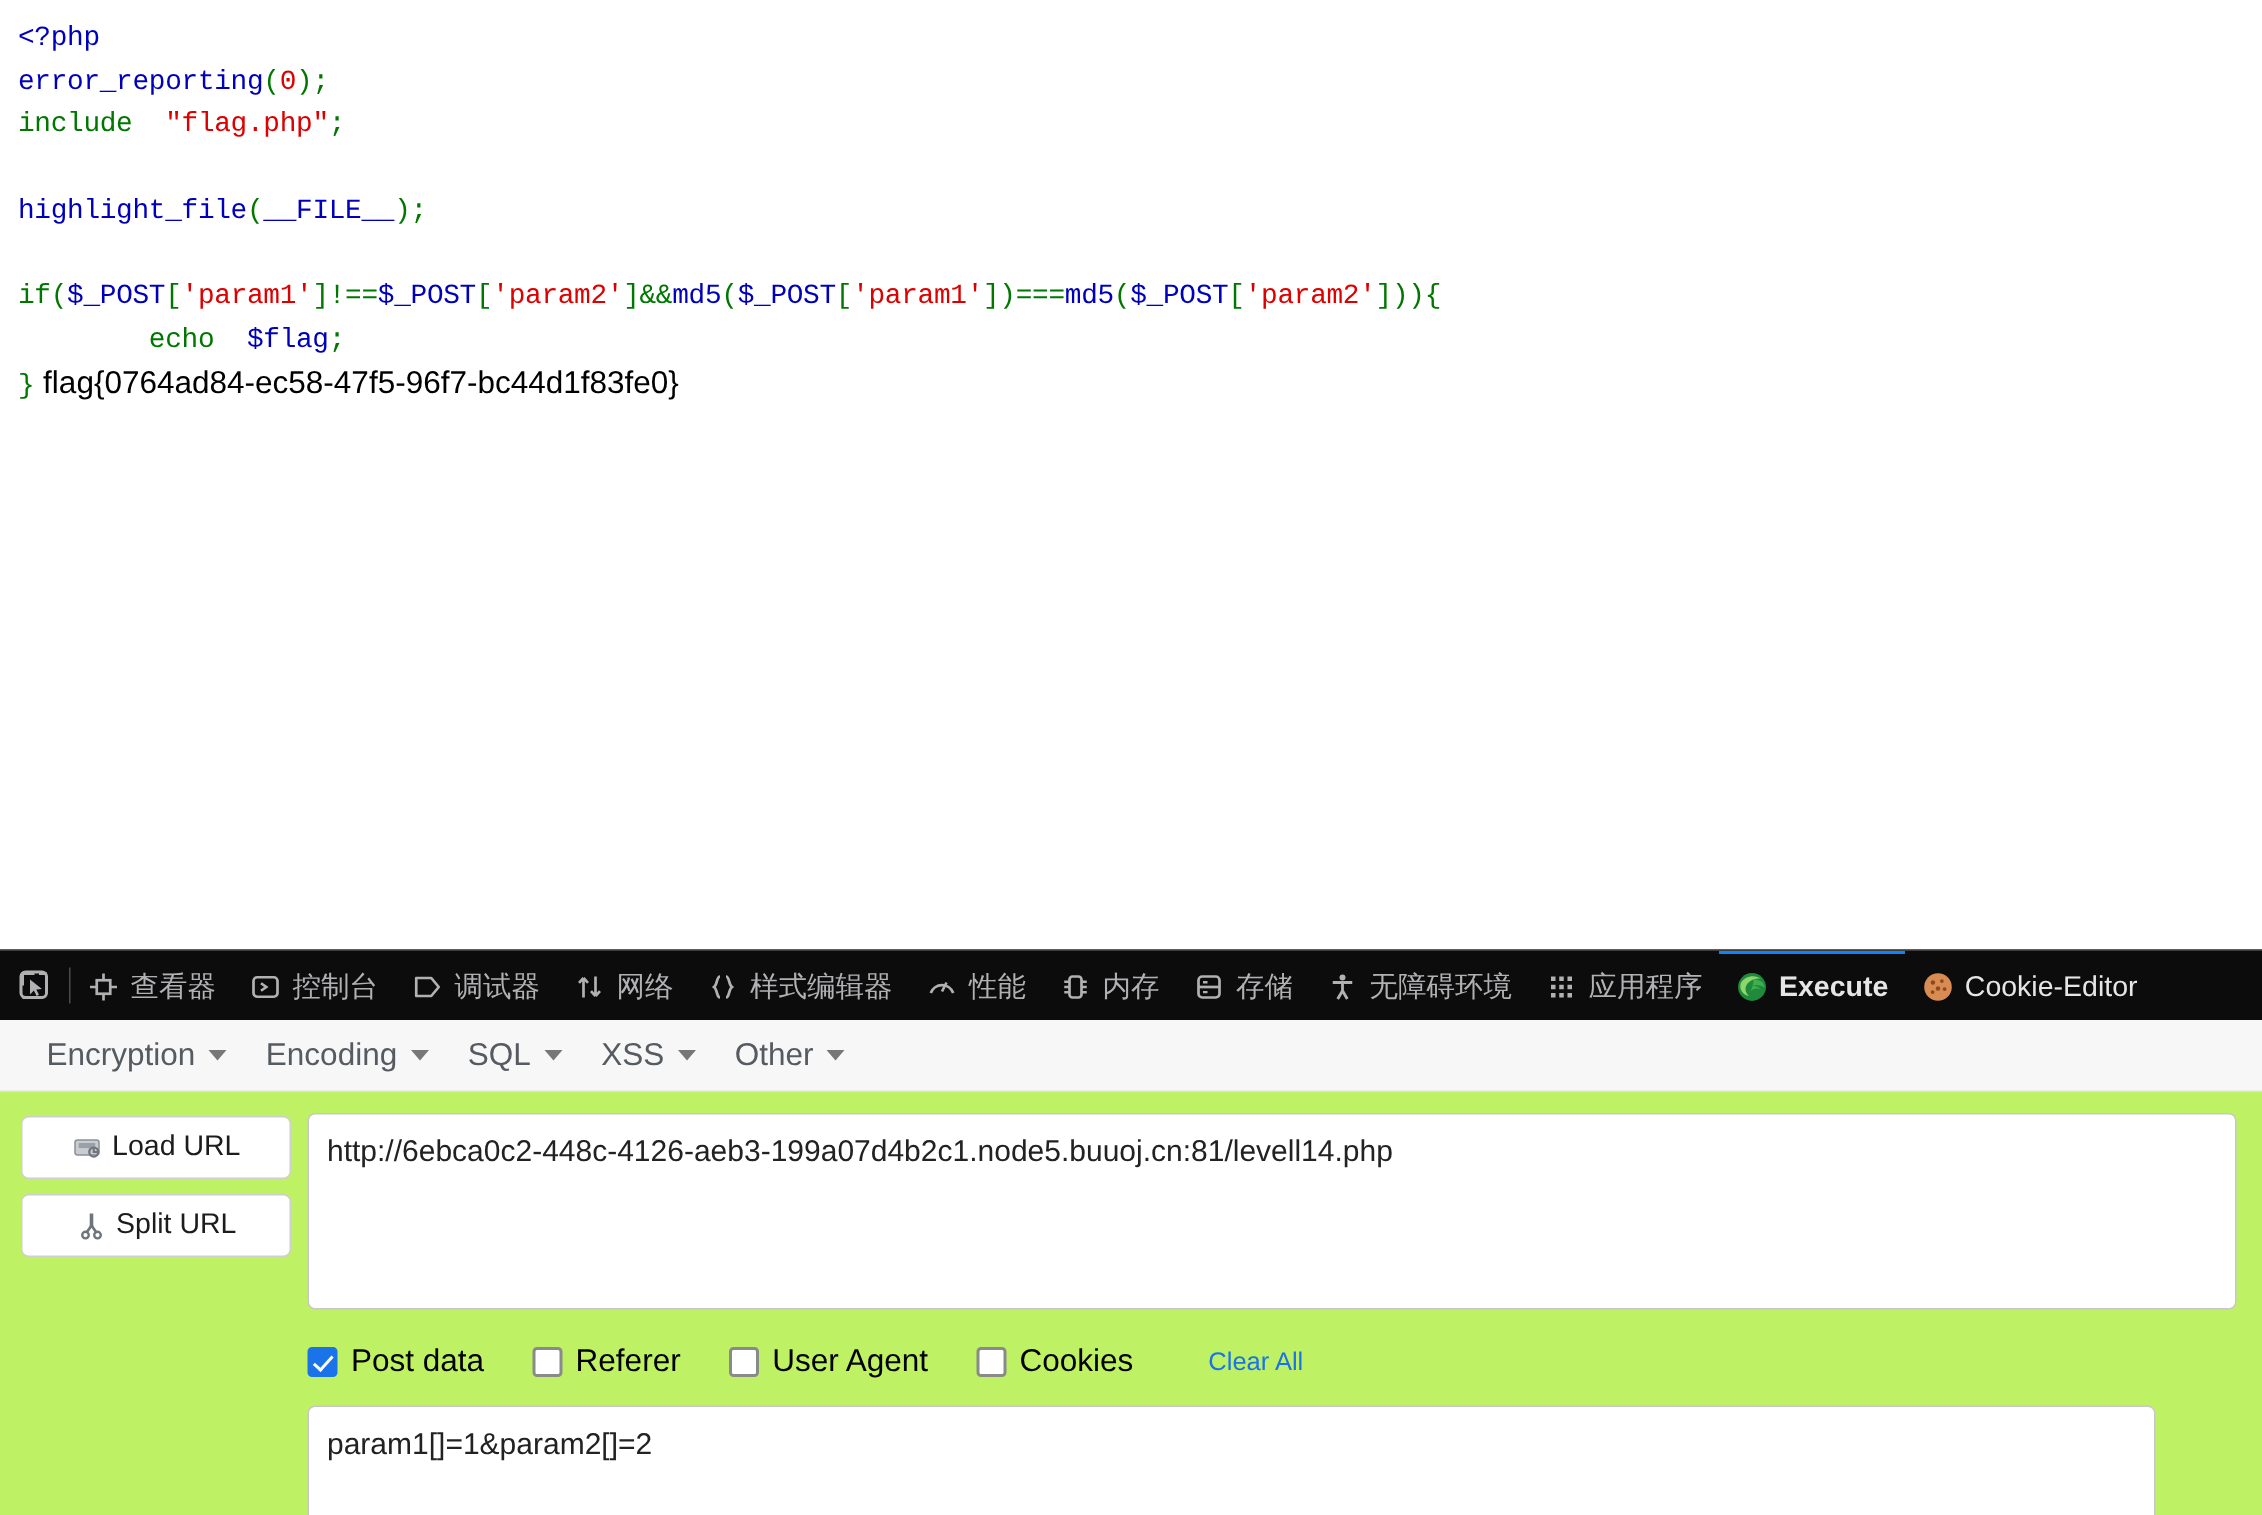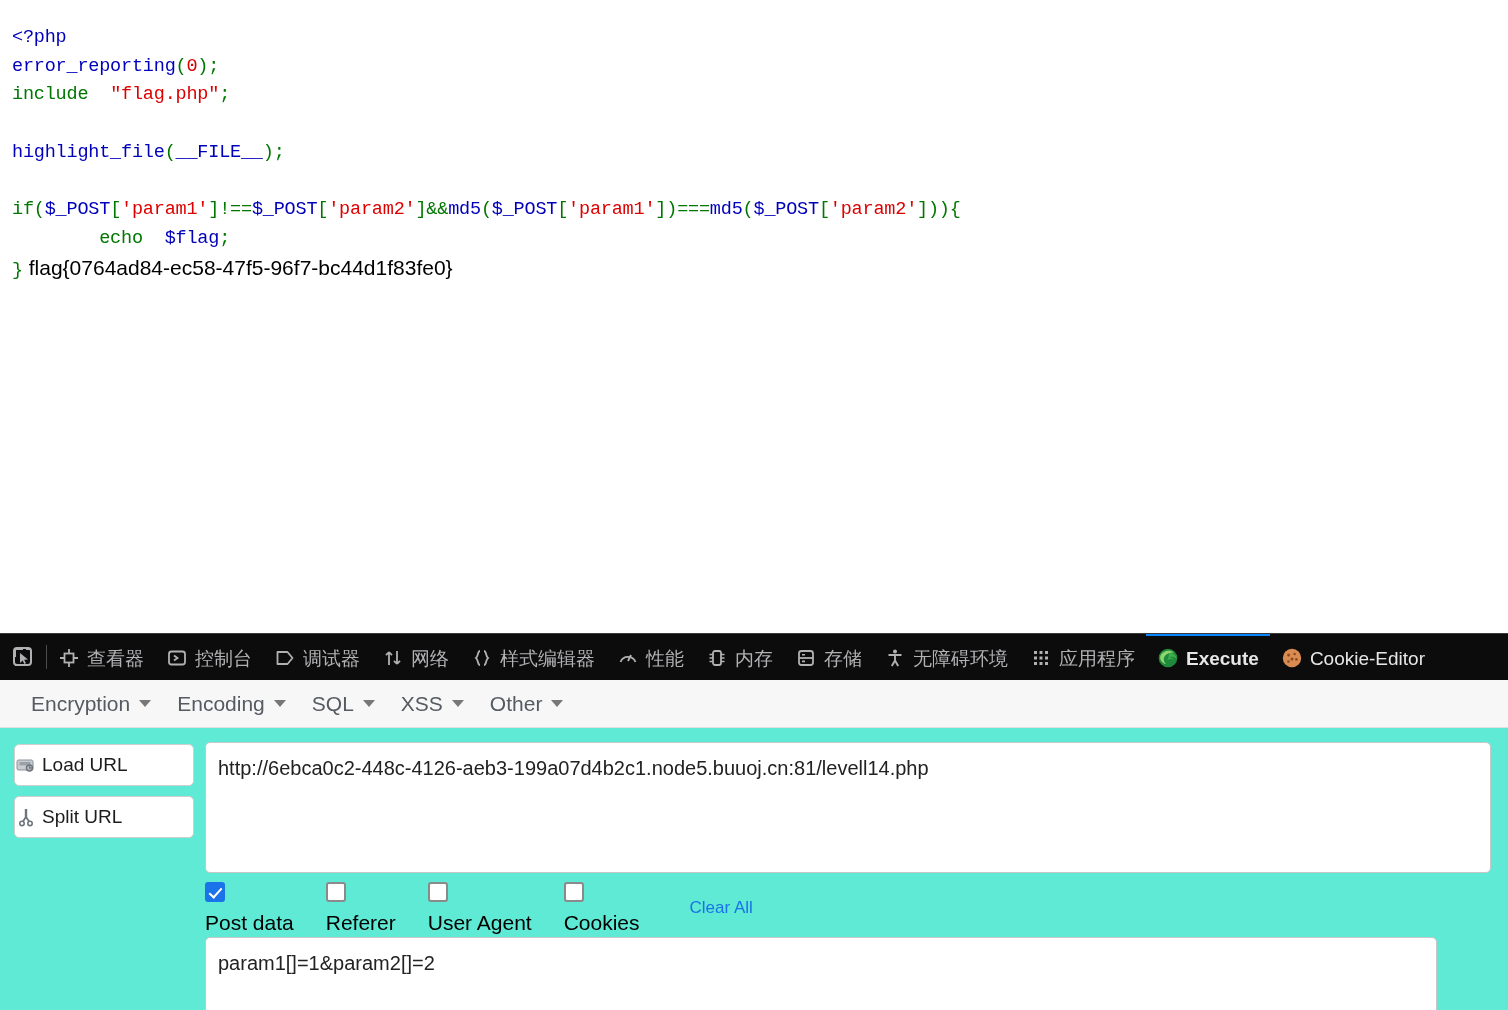--- a/index.html
+++ b/index.html
@@ -14,21 +14,21 @@
   
   .page-area {
     position: absolute;
     left: 0; top: 0;
     width: 1508px; height: 633px;
     background: #ffffff;
     overflow: hidden;
   }
   .code-block {
     margin: 0;
-    padding: 24px 0 0 12px;
+    padding: 12px 0 0 12px;
     font-family: "Liberation Mono", "DejaVu Sans Mono", monospace;
     font-size: 18.5px;
     line-height: 28.7px;
     white-space: pre;
     color: #000000;
     letter-spacing: -0.2px;
   }
   .c-kw    { color: #007700; }
   .c-def   { color: #0000BB; }
   .c-str   { color: #DD0000; }
@@ -85,21 +85,21 @@
     display: inline-flex; align-items: center; justify-content: center;
     flex: none;
   }
   .dt-ico svg { display: block; }
 
   
   .hackbar {
     position: absolute;
     left: 0; top: 680px;
     width: 1508px; height: 330px;
-    background: #5eead4;
+    background: #bef264;
     overflow: hidden;
   }
   .hb-menubar {
     height: 48px;
     background: #f7f7f7;
     border-bottom: 1px solid #e0e0e0;
     display: flex;
     align-items: center;
     padding-left: 18px;
   }
@@ -132,20 +132,21 @@
     gap: 10px;
     padding-top: 2px;
   }
   .hb-btn {
     height: 42px;
     border: 1px solid #cfcfcf;
     border-radius: 5px;
     background: #ffffff;
     display: flex;
     align-items: center;
+    justify-content: center;
     gap: 5px;
     font-size: 19px;
     color: #1c1c1c;
     cursor: pointer;
   }
   .hb-btn.pressed {
     background: #e2e2e2;
   }
   .hb-btn .bico { width: 22px; height: 22px; display:block; flex:none; }
 
@@ -172,26 +173,26 @@
   }
   .hb-checks {
     display: flex;
     align-items: center;
     gap: 0px;
     margin: 20px 0 14px 0;
     height: 30px;
   }
   .hb-check {
     display: flex;
+    align-items: center;
     gap: 9px;
     font-size: 21px;
     color: #000000;
     margin-right: 32px;
     cursor: pointer;
-    flex-direction: column;
   }
   .cbox {
     width: 20px; height: 20px;
     border: 2px solid #8a8a8a;
     border-radius: 3px;
     background: #fff;
     flex: none;
     display: inline-block;
     position: relative;
   }

